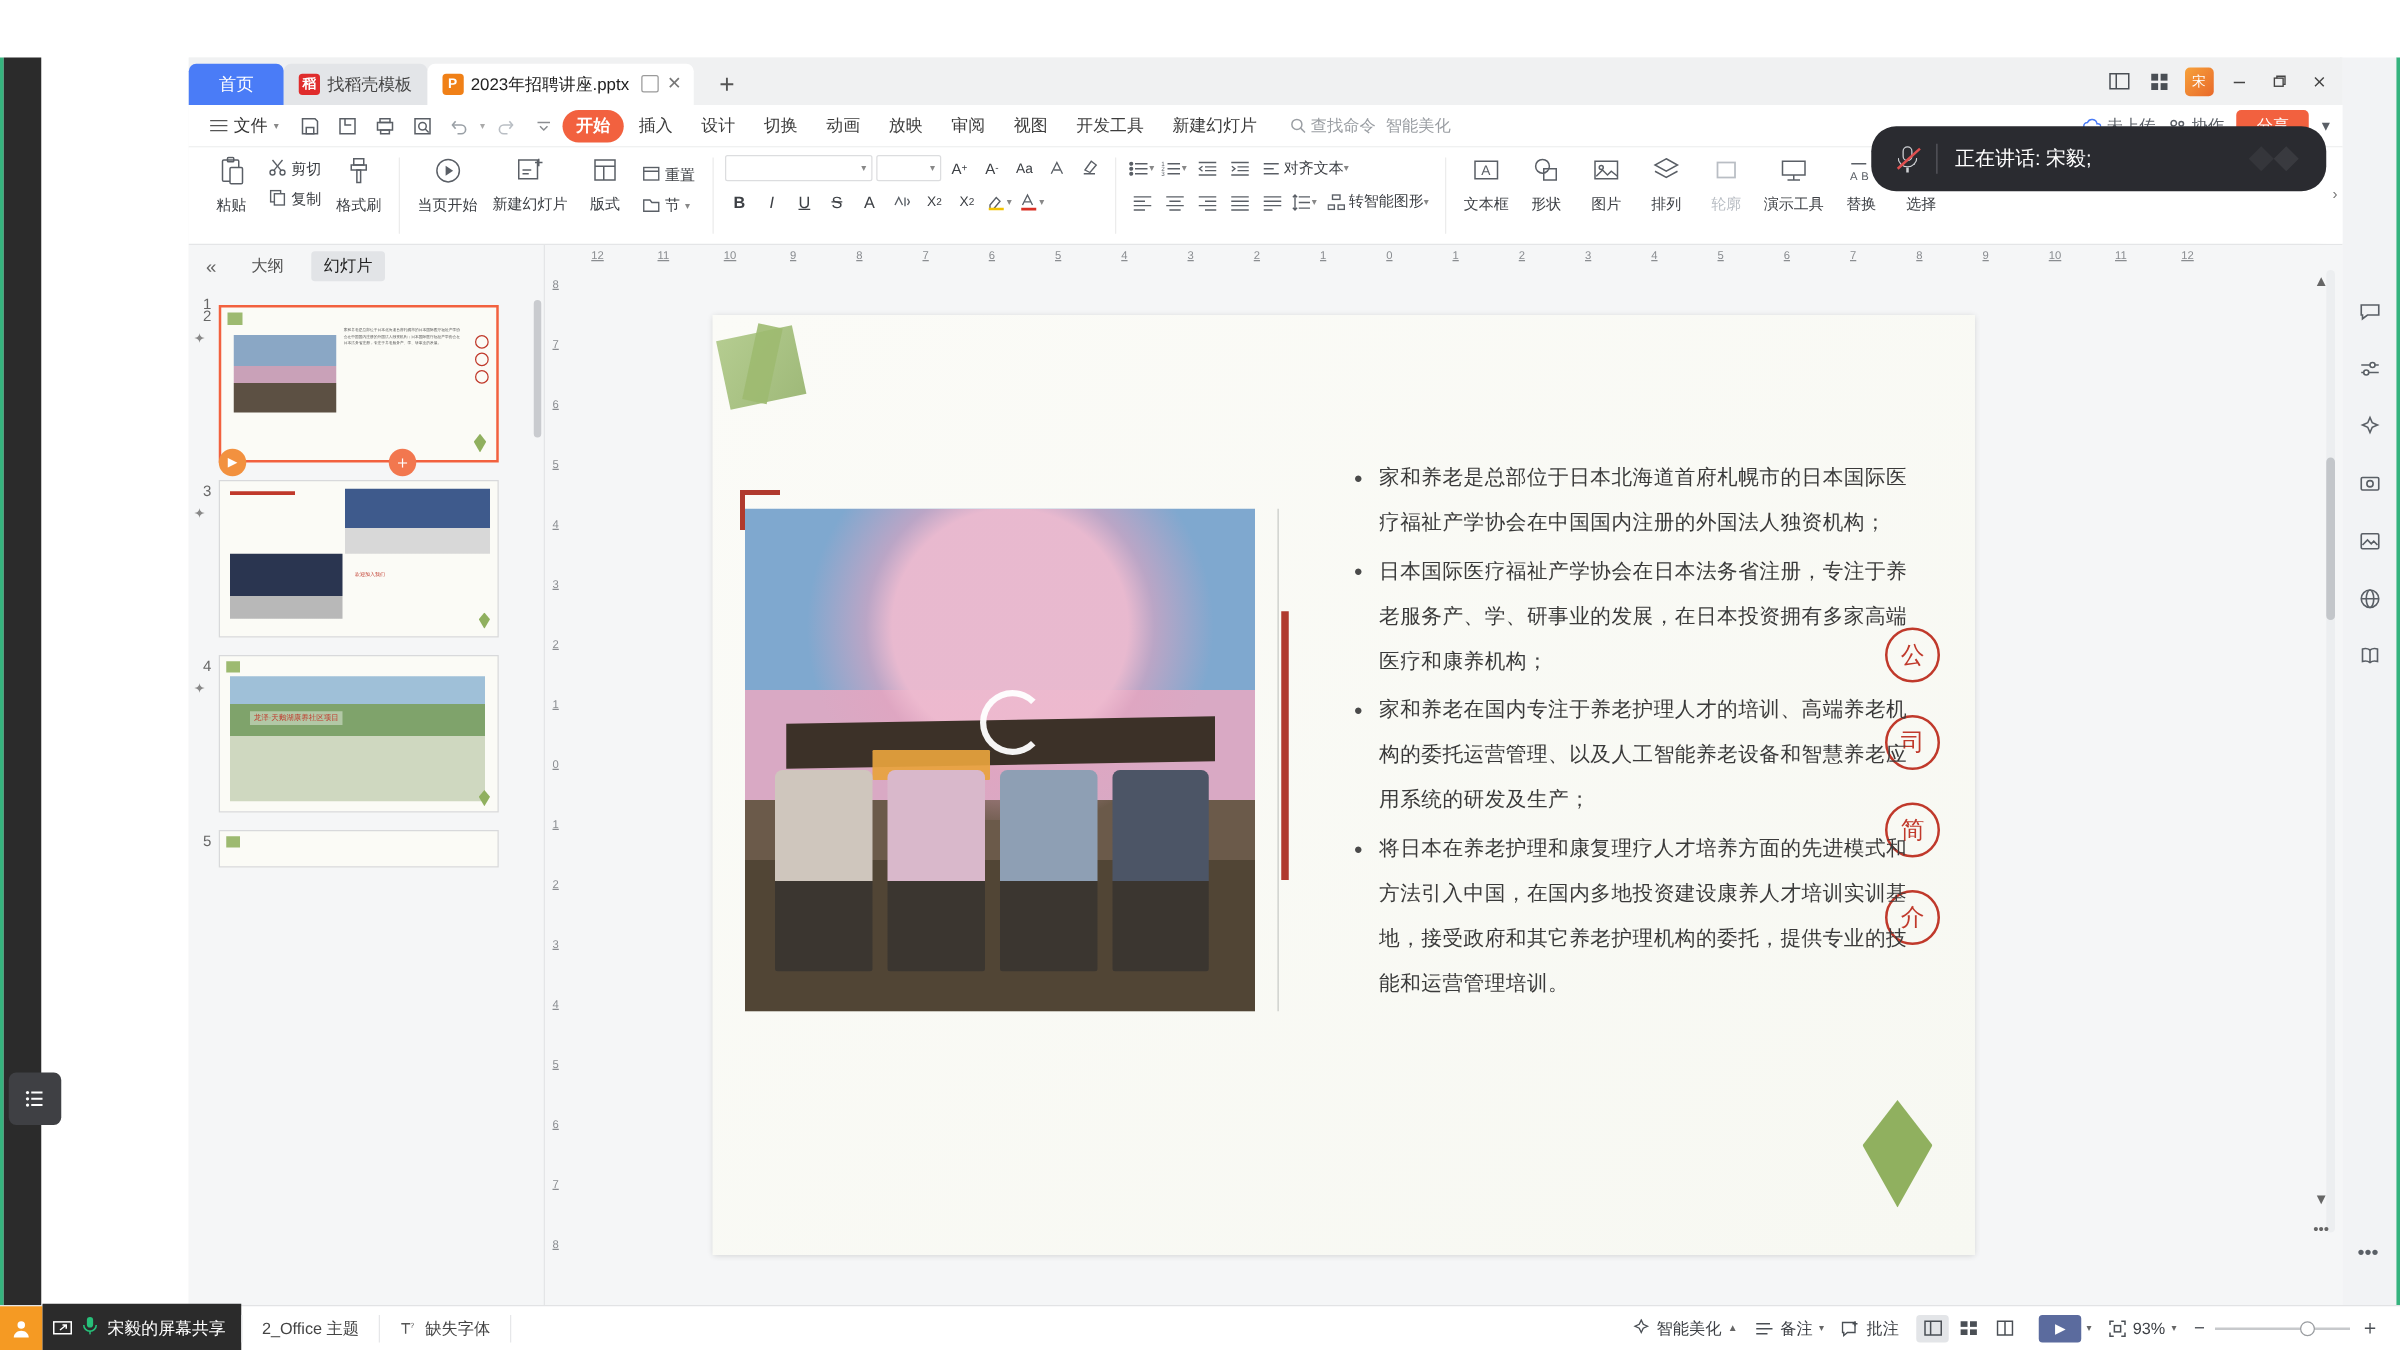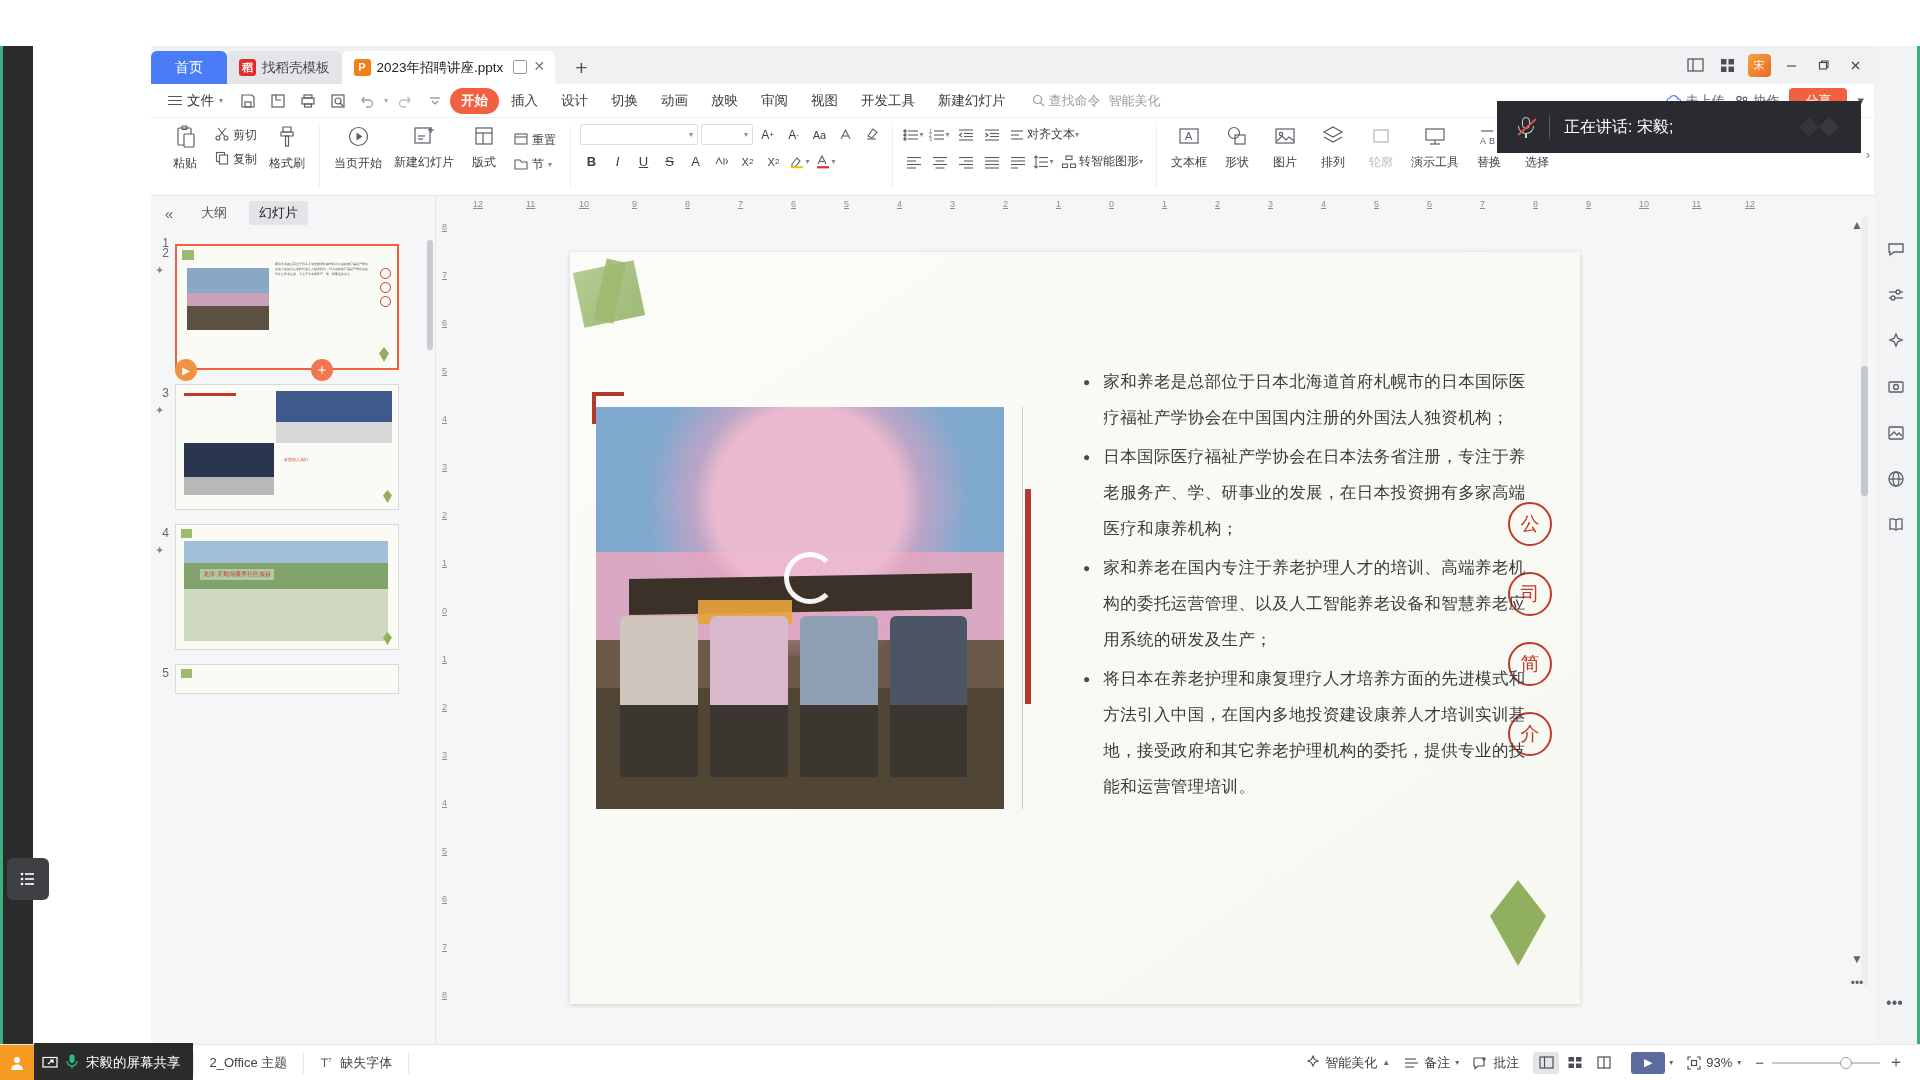--- a/index.html
+++ b/index.html
@@ -245,21 +245,21 @@
      align-items:center; justify-content:center; border-radius:3px; font-size:11px;}
   #zoomslider { display:flex; align-items:center; gap:8px;}
   .zs-track { width:108px; height:2px; background:#c7c9cc; position:relative;}
   .zs-knob { position:absolute; left:68px; top:-5px; width:12px; height:12px; border-radius:50%;
      background:#fff; border:1.5px solid #9a9da1;}
 
   
   #speaking-toast {
     position:absolute; left:1497px; top:101px; width:364px; height:52px;
     background:#2a2b30; display:flex; align-items:center; gap:14px; padding-left:20px;
-    color:#fff; font-size:16px; z-index:50;
+    color:#fff; font-size:16px; z-index:50;border-radius:20px;
   }
   #toast-divider { width:1px; height:24px; background:#5a5b60; }
   #toast-logo { position:absolute; right:14px; top:10px; width:62px; height:32px; opacity:.35;}
   .mic-off { position:relative; width:18px; height:22px; }
   .mic-off .body { position:absolute; left:5px; top:1px; width:8px; height:12px;
      border-radius:4px; border:1.6px solid #cfd1d4;}
   .mic-off .arc { position:absolute; left:1px; top:10px; width:16px; height:8px;
      border:1.6px solid #cfd1d4; border-top:none; border-radius:0 0 9px 9px;}
   .mic-off .stem { position:absolute; left:8.2px; top:18px; width:1.6px; height:4px; background:#cfd1d4;}
   .mic-off .slash { position:absolute; left:-2px; top:10px; width:24px; height:1.8px;

